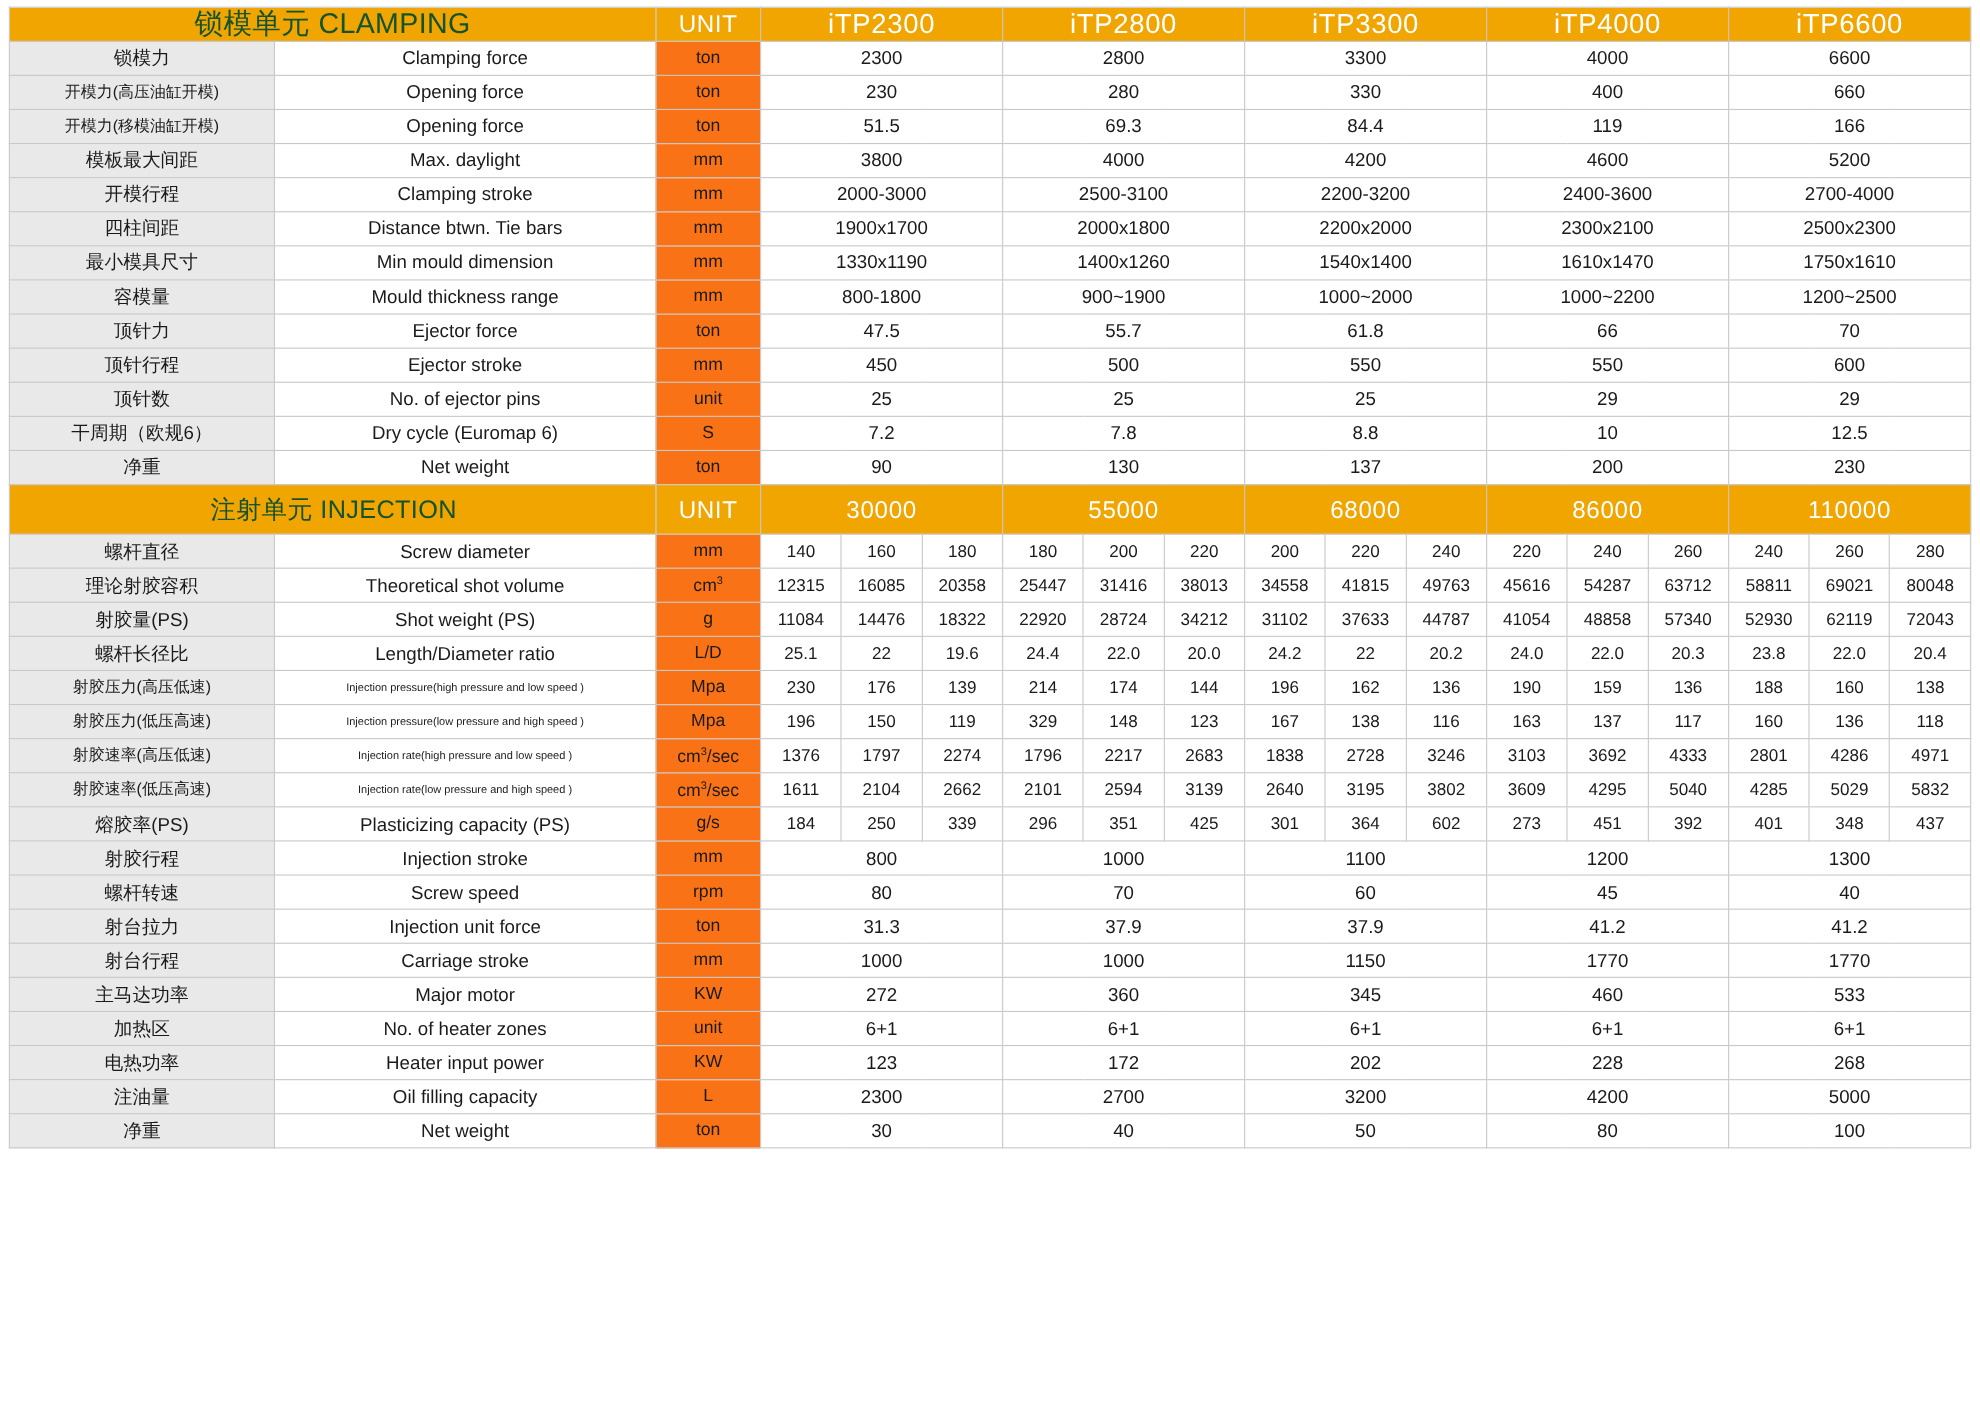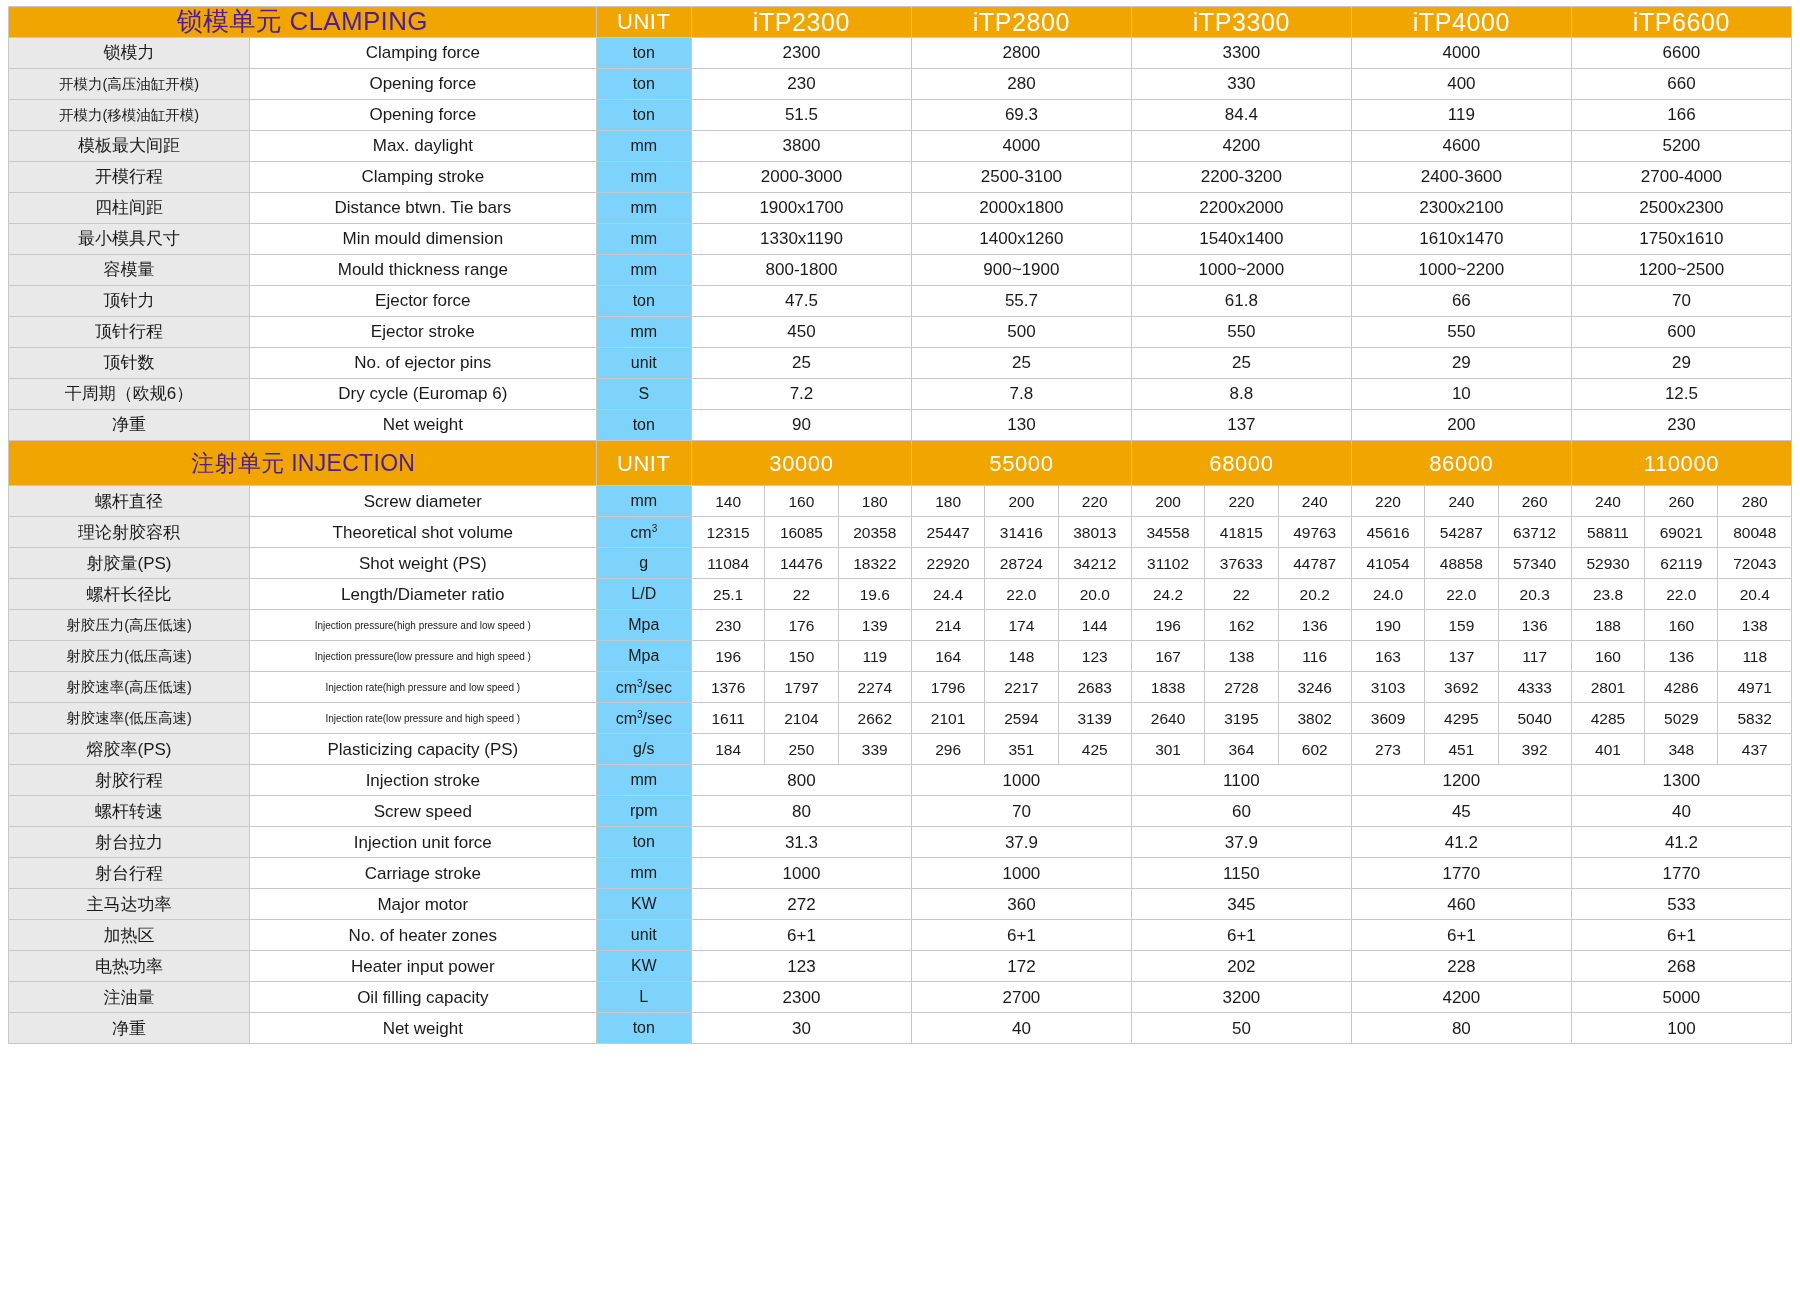--- a/index.html
+++ b/index.html
@@ -27,21 +27,21 @@
     border: 1px solid #c8c8c8;
     padding: 0;
     font-weight: normal;
     vertical-align: middle;
     text-align: center;
     line-height: 1.15;
   }
   
   .band-title {
     background: #F0A500;
-    color: #4c1d95;
+    color: #14532d;
     font-size: 26px;
     font-weight: bold;
     text-align: left;
     padding: 9px 0 9px 14px;
     border: 1px solid #F0A500;
     letter-spacing: 0.3px;
   }
   .band-title.inj {
     font-size: 23px;
     padding: 9px 0 9px 2px;
@@ -80,21 +80,21 @@
   .cn.small { font-size: 14.5px; }
   .en {
     background: #ffffff;
     font-size: 17px;
     text-align: left;
     padding: 6px 0 6px 12px;
     color: #1a1a1a;
   }
   .en.tiny { font-size: 10px; }
   .unit {
-    background: #7dd3fc;
+    background: #f97316;
     font-size: 16px;
     padding: 6px 2px;
     margin-left: 20px;
   }
   .val {
     background: #ffffff;
     font-size: 17px;
     padding: 6px 2px;
   }
   .val.s {
@@ -378,21 +378,21 @@
           <td class="val s">160</td>
           <td class="val s">138</td>
         </tr>
         <tr class="r">
           <td class="cn small">射胶压力(低压高速)</td>
           <td class="en tiny">Injection pressure(low pressure and high speed )</td>
           <td class="unit">Mpa</td>
           <td class="val s">196</td>
           <td class="val s">150</td>
           <td class="val s">119</td>
-          <td class="val s">164</td>
+          <td class="val s">329</td>
           <td class="val s">148</td>
           <td class="val s">123</td>
           <td class="val s">167</td>
           <td class="val s">138</td>
           <td class="val s">116</td>
           <td class="val s">163</td>
           <td class="val s">137</td>
           <td class="val s">117</td>
           <td class="val s">160</td>
           <td class="val s">136</td>

